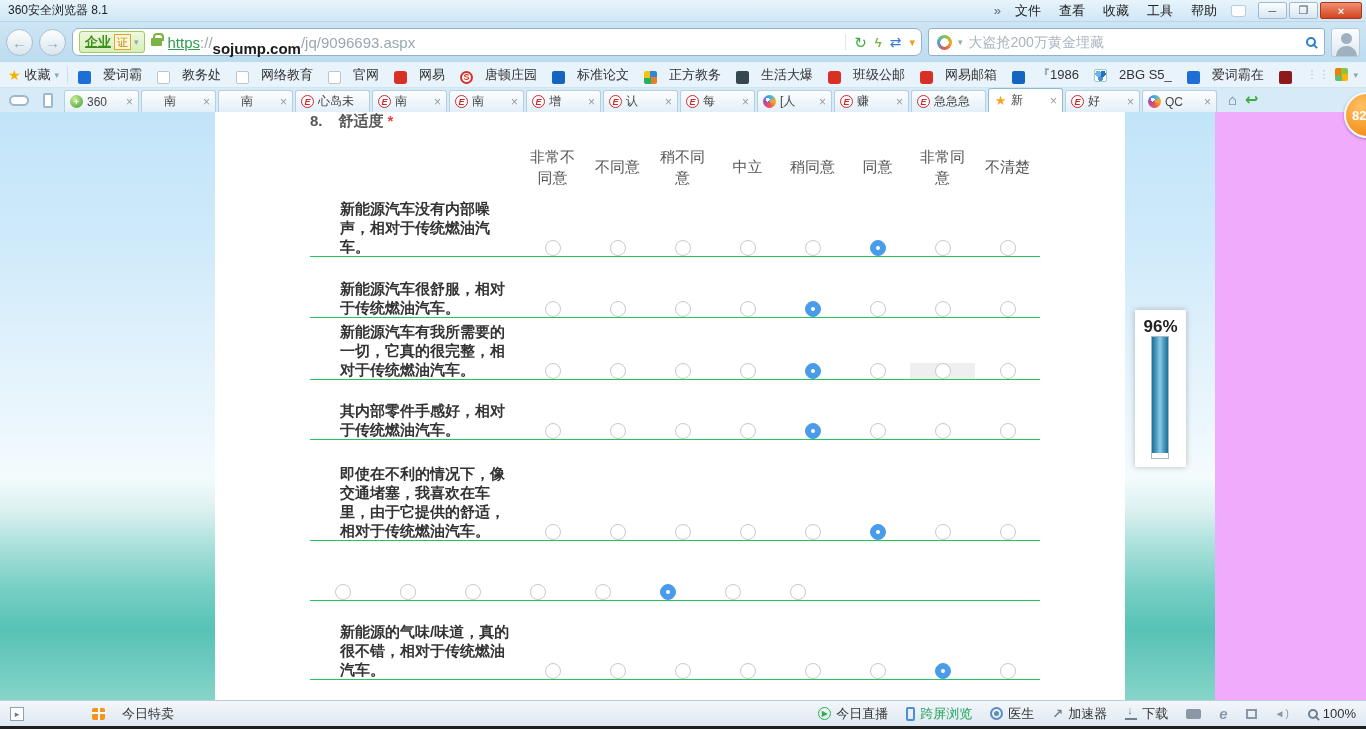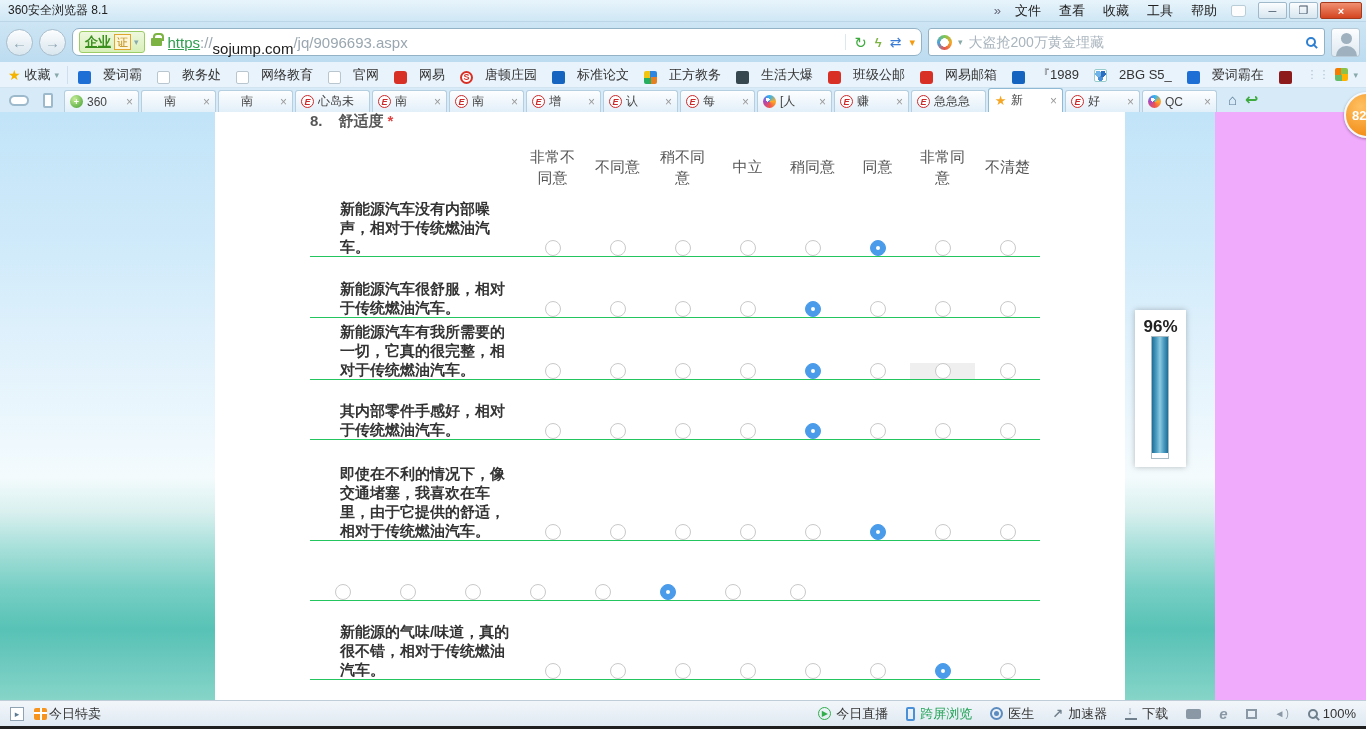--- a/index.html
+++ b/index.html
@@ -34,21 +34,21 @@
     border:1px solid #9ccc65; border-radius:3px; padding:1px 5px; height:22px; }
   #cert-text { color:#3a8f1f; font-size:13px; font-weight:bold; text-decoration:underline; }
   #cert-badge { background:#fdf6d8; border:1px solid #dfa62f; color:#b8860b; font-size:11px; padding:0 2px; line-height:14px; }
   .chev-sm { font-size:9px; color:#8aa; }
   .lock { width:11px; height:8px; background:#7cb342; border-radius:1px; position:relative; display:inline-block; }
   .lock::before { content:""; position:absolute; left:2px; top:-5px; width:7px; height:6px;
     border:2px solid #7cb342; border-bottom:none; border-radius:4px 4px 0 0; }
   #url { font-size:15px; display:flex; align-items:center; flex:1; white-space:nowrap; overflow:hidden; }
   #url .scheme { color:#2e9e4f;text-decoration:underline; }
   #url .sep { color:#9aa7b0; }
-  #url .domain { color:#1b1b1b; font-weight:normal;margin-top:12px; }
+  #url .domain { color:#1b1b1b; font-weight:bold;margin-top:12px; }
   #url .path { color:#9aa7b0; }
   .abar-icons { display:flex; align-items:center; gap:8px; border-left:1px solid #dde7ee; padding-left:8px; }
   .ic-refresh { color:#3faa3f; font-size:15px; line-height:15px; }
   .ic-bolt { color:#7cb342; font-size:13px; font-weight:bold; }
   .ic-swap { color:#3a7bd5; font-size:14px; }
   .ic-chevdown { color:#f39c12; font-size:11px; }
   #searchbox { flex:1; height:28px; background:#fff; border:1px solid #93b2c6; border-radius:3px;
     display:flex; align-items:center; padding:0 8px; gap:6px; }
   .ring360 { width:15px; height:15px; border-radius:50%;
     background:radial-gradient(circle,#fff 0 4px,transparent 4.5px),
@@ -141,21 +141,21 @@
   #progress-label { position:absolute; top:7px; width:100%; text-align:center; font-size:17px; font-weight:bold; color:#222; }
   #progress-bar { position:absolute; left:16px; top:26px; width:18px; height:123px; border:1px solid #a8bcc6; background:#fff; }
   #progress-fill { width:100%; height:96%; background:linear-gradient(90deg,#1e6d95 0%,#4f9fc4 28%,#8ccadf 50%,#4f9fc4 72%,#1e6d95 100%); }
 
   
   #statusbar { position:absolute; top:700px; left:0; right:0; height:26px;
     background:linear-gradient(#f2f6fa,#dfe9f2); border-top:1px solid #bfcdd9;
     display:flex; align-items:center; justify-content:space-between; padding:0 10px; }
   #status-left { display:flex; align-items:center; gap:10px; }
   .ic-panel { width:14px; height:14px; border:1px solid #8fa3b3; background:#fff; display:flex; align-items:center; justify-content:center; color:#5b7a94; font-size:9px; }
-  #gift-item { display:flex; align-items:center; gap:2px; }
+  #gift-item { display:flex; align-items:center; gap:17px; margin-left:58px; }
   .ic-gift { width:13px; height:12px; border-radius:2px; background-color:#f7941e;
     background-image:linear-gradient(#fff,#fff),linear-gradient(#fff,#fff);
     background-size:2px 100%,100% 2px; background-position:center,0 4px; background-repeat:no-repeat; }
   #status-right { display:flex; align-items:center; gap:18px; }
   .st-item { display:flex; align-items:center; gap:5px; }
   .st-label { font-size:13px; color:#333; }
   .sicon { display:inline-flex; align-items:center; justify-content:center; }
   .ic-play { width:13px; height:13px; border:1px solid #2fae49; border-radius:50%; color:#2fae49; font-size:8px; }
   .ic-play::before { content:"\25B6"; }
   .ic-phone { width:9px; height:14px; border:2px solid #4a90d9; border-radius:2px; }
@@ -271,21 +271,21 @@
         <span class="bm-item">
           <span class="bicon ic-red-yi"></span>
           <span class="bm-label">班级公邮</span>
         </span>
         <span class="bm-item">
           <span class="bicon ic-red-yi"></span>
           <span class="bm-label">网易邮箱</span>
         </span>
         <span class="bm-item">
           <span class="bicon ic-blue-paw"></span>
-          <span class="bm-label">『1989</span>
+          <span class="bm-label">『1986</span>
         </span>
         <span class="bm-item">
           <span class="bicon ic-blue-circles"></span>
           <span class="bm-label">2BG S5_</span>
         </span>
         <span class="bm-item">
           <span class="bicon ic-blue-dict"></span>
           <span class="bm-label">爱词霸在</span>
         </span>
         <span class="bm-item">

